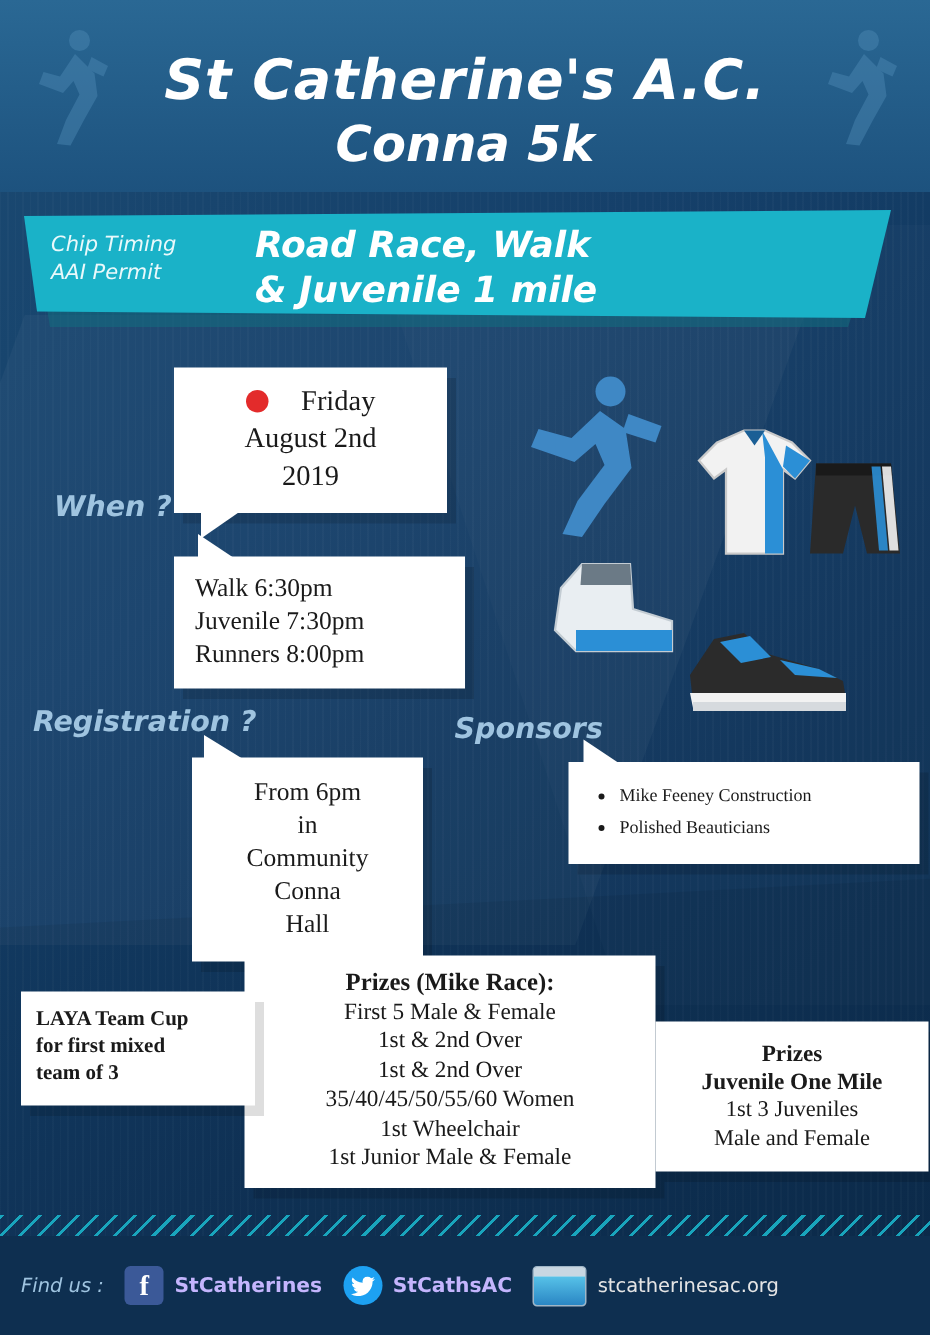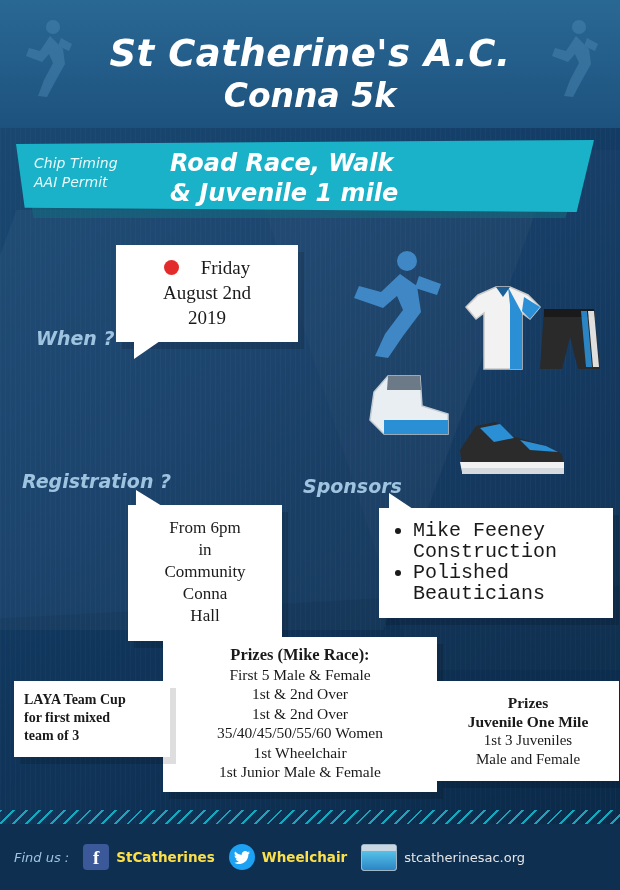--- a/index.html
+++ b/index.html
@@ -202,23 +202,23 @@
 
   
   #spon-label { top: 475px; left: 303px; }
   #spon-box {
     top: 508px; left: 379px; width: 208px; padding: 12px 10px 14px 16px;
   }
   #spon-box ul {
     margin: 0; padding-left: 18px;
   }
   #spon-box li {
-    font-size: 20px;
+    font-size: 12px;
     line-height: 21px;
-    font-family: Liberation Mono, monospace;
+    font-family: Liberation Serif, serif;
   }
   #spon-box .tail {
     top: -15px; left: 10px;
     border-left: 0 solid transparent;
     border-right: 24px solid transparent;
     border-bottom: 16px solid #ffffff;
   }
 
   
   #prizes-box {
@@ -226,21 +226,21 @@
     text-align: center;
   }
   #prizes-box .line {
     font-size: 15.5px;
     line-height: 19.5px;
     font-family: "Liberation Serif", serif;
   }
   #prizes-box .line.head { font-weight: bold; font-size: 16.5px; }
 
   #laya-box {
-    top: 681px; left: 14px; width: 136px; padding: 10px 10px 12px 10px;
+    top: 661px; left: 14px; width: 136px; padding: 10px 10px 12px 10px;
   }
   #laya-box .line {
     font-size: 14px;
     line-height: 18px;
     font-family: "Liberation Serif", serif;
     font-weight: bold;
   }
 
   #juv-box {
     top: 681px; left: 437px; width: 166px; padding: 12px 8px 12px 8px;
@@ -278,21 +278,21 @@
     font-size: 13px;
     font-family: "DejaVu Sans", sans-serif;
     font-style: italic;
   }
   .social {
     display: flex;
     align-items: center;
     gap: 7px;
   }
   .social-label {
-    color: #fde047;
+    color: #c4b5fd;
     font-size: 13.5px;
     font-weight: bold;
     font-family: "DejaVu Sans", sans-serif;
   }
   .fb-icon {
     width: 26px; height: 26px; border-radius: 4px;
     background: #3b5998;
     color: #fff; font-weight: bold; font-size: 19px;
     font-family: "Liberation Serif", serif;
     display: flex; align-items: center; justify-content: center;
@@ -406,20 +406,26 @@
   <div class="sbox" id="date-box">
     <div class="line first">
       <span class="red-dot"></span>
       <span>Friday</span>
     </div>
     <div class="line">August 2nd</div>
     <div class="line">2019</div>
     <span class="tail"></span>
   </div>
 
+  <div class="sbox" id="times-box">
+    <div class="line">Walk 6:30pm</div>
+    <div class="line">Juvenile 7:30pm</div>
+    <div class="line">Runners 8:00pm</div>
+    <span class="tail"></span>
+  </div>
 
   <div class="section-label" id="reg-label">Registration ?</div>
   <div class="sbox" id="reg-box">
     <div class="line">From 6pm</div>
     <div class="line">in</div>
     <div class="line">Community</div>
     <div class="line">Conna</div>
     <div class="line">Hall</div>
     <span class="tail"></span>
   </div>
@@ -464,21 +470,21 @@
       <div class="fb-icon">f</div>
       <div class="social-label">StCatherines</div>
     </div>
 
     <div class="social">
       <div class="tw-icon">
         <svg width="16" height="13" viewBox="0 0 16 13">
             <path d="M16 1.6c-.6.26-1.2.43-1.9.51.68-.4 1.2-1.05 1.45-1.8-.64.38-1.35.65-2.1.8A3.3 3.3 0 0 0 7.8 4.1 9.4 9.4 0 0 1 1.1.6 3.3 3.3 0 0 0 2.13 5a3.3 3.3 0 0 1-1.5-.41v.04c0 1.6 1.13 2.93 2.64 3.23-.28.08-.57.12-.87.12-.21 0-.42-.02-.62-.06a3.3 3.3 0 0 0 3.08 2.29A6.6 6.6 0 0 1 0 11.6a9.3 9.3 0 0 0 5.03 1.47c6.04 0 9.34-5 9.34-9.33v-.43A6.6 6.6 0 0 0 16 1.6z" fill="#ffffff"></path>
           </svg>
       </div>
-      <div class="social-label">Wheelchair</div>
+      <div class="social-label">StCathsAC</div>
     </div>
 
     <div class="social">
       <div class="web-icon">
         <div class="bar"></div>
         <div class="pic"></div>
       </div>
       <div class="website-text">stcatherinesac.org</div>
     </div>
   </div>

